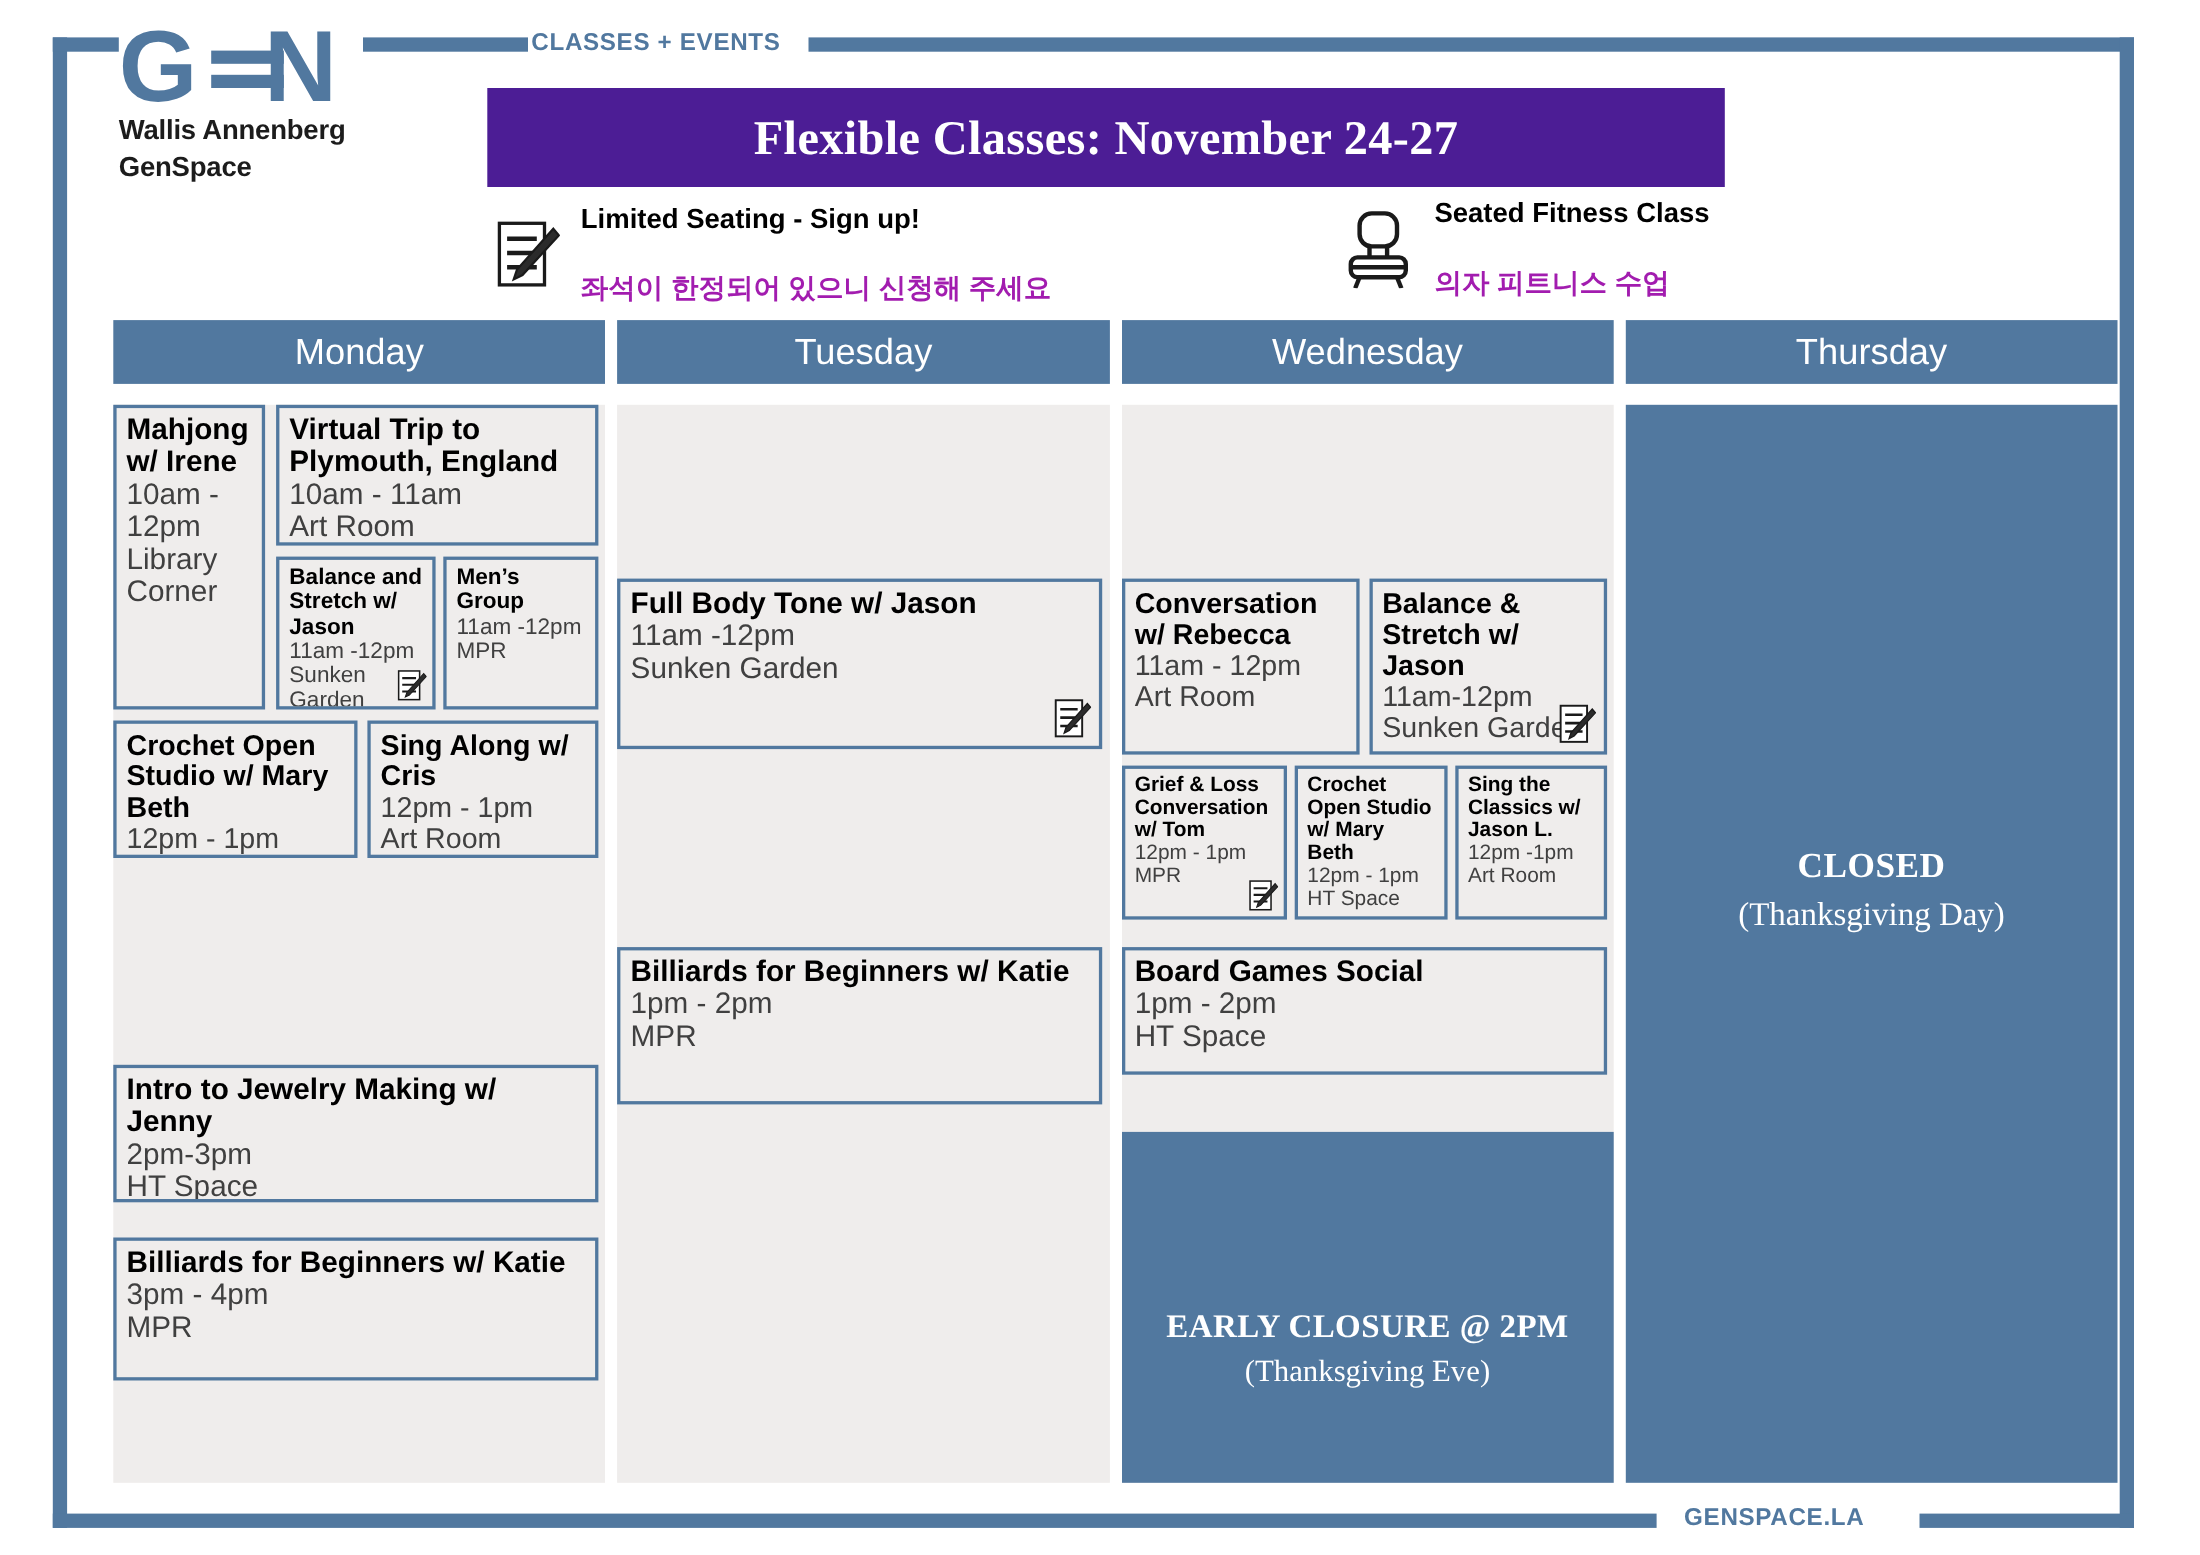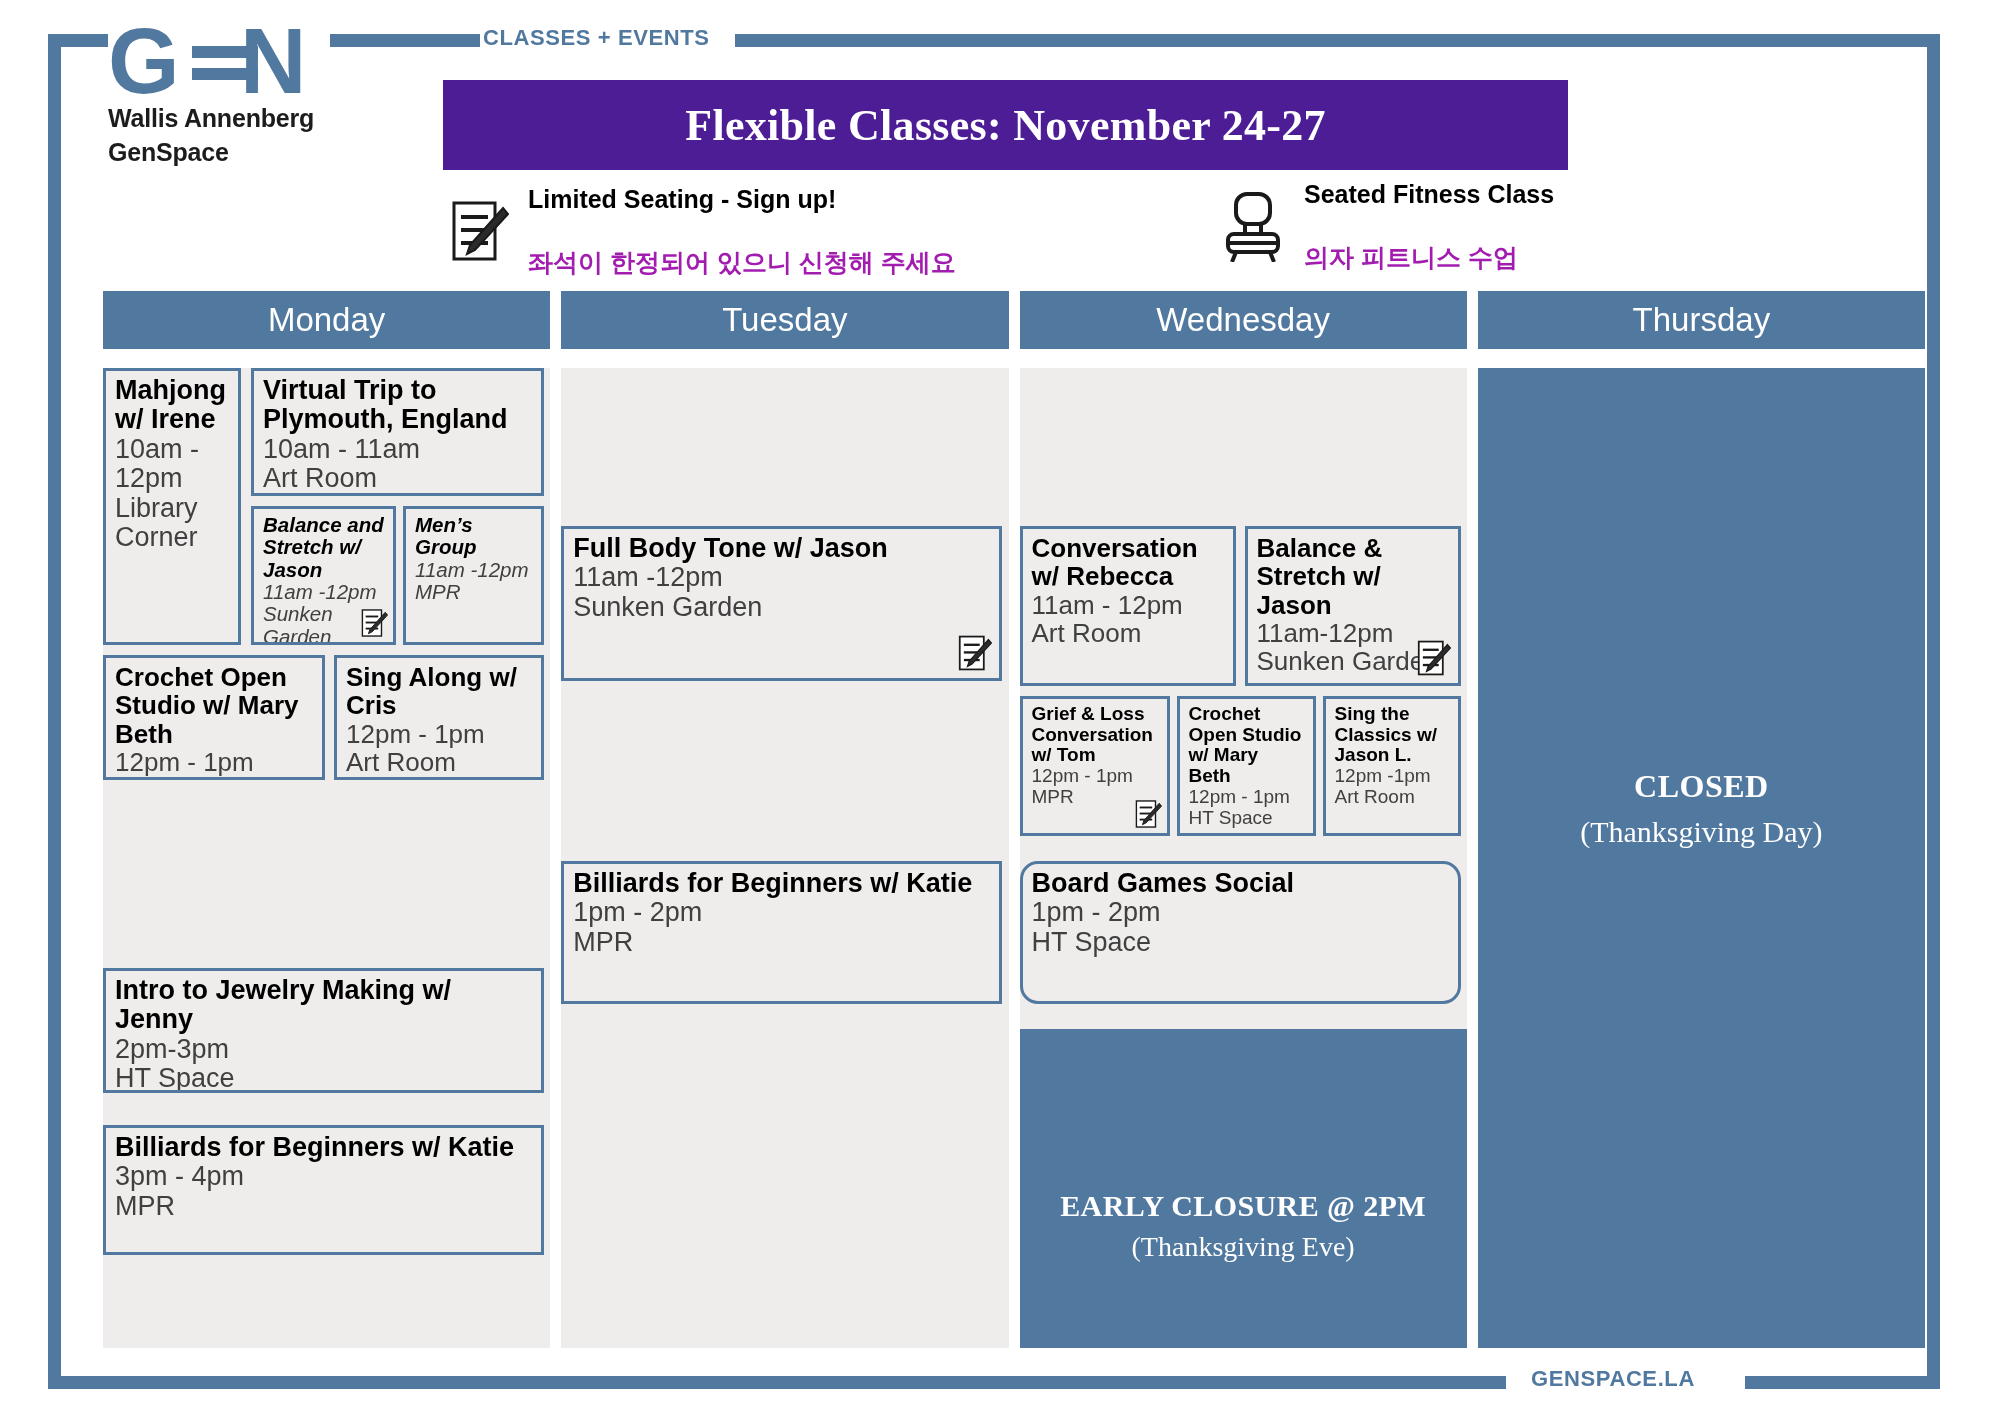--- a/index.html
+++ b/index.html
@@ -194,21 +194,21 @@
     font-weight: bold;
     color: #000;
     line-height: 1.09;
   }
   .card-line {
     color: #404040;
     line-height: 1.09;
   }
   .sz-lg .card-title, .sz-lg .card-line { font-size: 27px; }
   .sz-md .card-title, .sz-md .card-line { font-size: 26px; }
-  .sz-sm .card-title, .sz-sm .card-line { font-size: 20.5px; font-style: italic; }
+  .sz-sm .card-title, .sz-sm .card-line { font-size: 20.5px; }
   .sz-xs .card-title, .sz-xs .card-line { font-size: 19px; }
 
   .signup-badge {
     position: absolute;
     right: 7px; bottom: 6px;
     width: 34px; height: 38px;
   }
   .signup-badge.sm { width: 27px; height: 30px; right: 5px; bottom: 4px; }
 
   .notice {
@@ -425,21 +425,21 @@
       <div class="card-line">12pm - 1pm</div>
       <div class="card-line">HT Space</div>
     </div>
 
     <div class="card sz-xs" style="left:303px; top:328px; width:138px; height:140px;">
       <div class="card-title">Sing the Classics w/ Jason L.</div>
       <div class="card-line">12pm -1pm</div>
       <div class="card-line">Art Room</div>
     </div>
 
-    <div class="card sz-lg" style="left:0; top:493px; width:441px; height:143px;border-radius:18px;">
+    <div class="card sz-lg" style="left:0; top:493px; width:441px; height:116px;">
       <div class="card-title">Board Games Social</div>
       <div class="card-line">1pm - 2pm</div>
       <div class="card-line">HT Space</div>
     </div>
 
     <div class="notice" style="top:661px; height:319px; padding-top:160px;">
       <div class="notice-main">EARLY CLOSURE  @ 2PM</div>
       <div class="notice-sub">(Thanksgiving Eve)</div>
     </div>
   </div>

